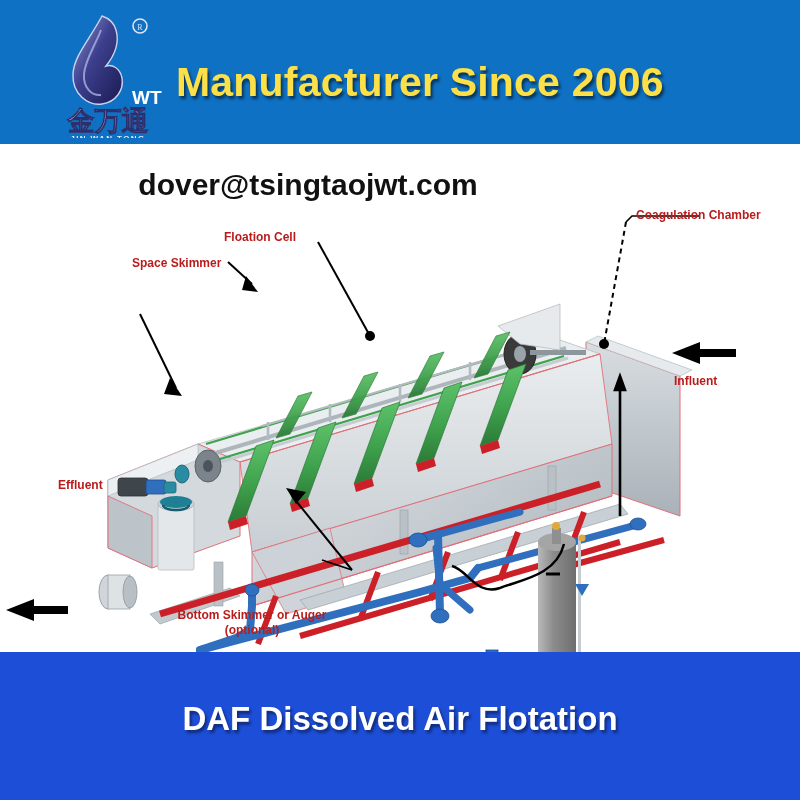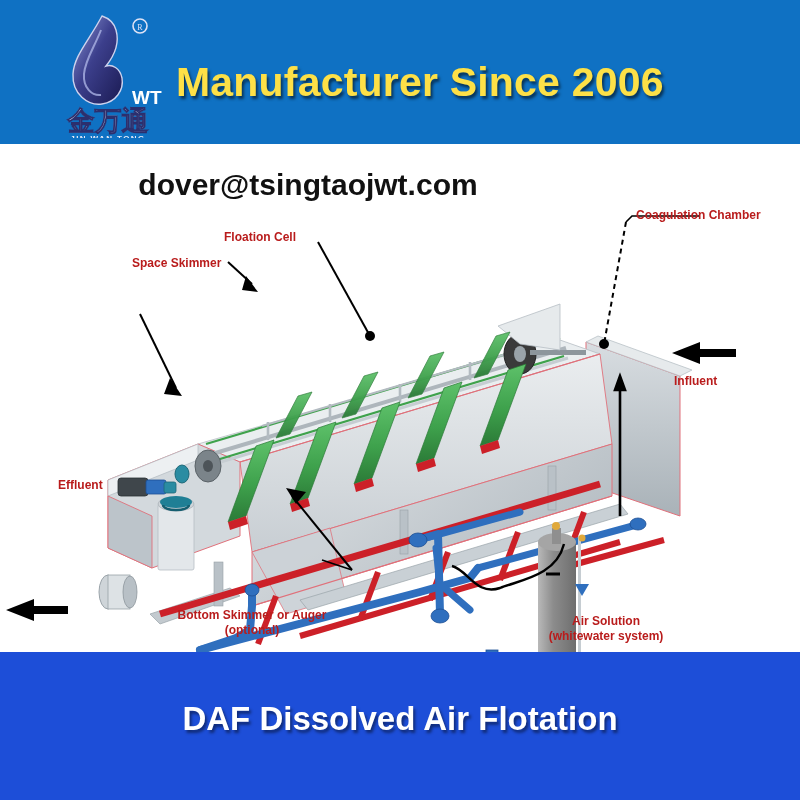--- a/index.html
+++ b/index.html
@@ -352,24 +352,20 @@
 
     <div class="lbl" style="left:674px;top:230px;">Influent</div>
 
     <div class="lbl" style="left:58px;top:334px;">Effluent</div>
 
     <div class="lbl c" style="left:152px;top:424px;width:200px;">
       <span>Bottom Skimmer or Auger</span><br>
       <span>(optional)</span>
     </div>
 
-    <div class="lbl c" style="left:516px;top:430px;width:180px;">
-      <span>Air Solution</span><br>
-      <span>(whitewater system)</span>
-    </div>
 
   </div>
 
   <div class="footer-band">
     <div class="footer-title">DAF Dissolved Air Flotation</div>
   </div>
 
 </div>
 
 </body></html>

